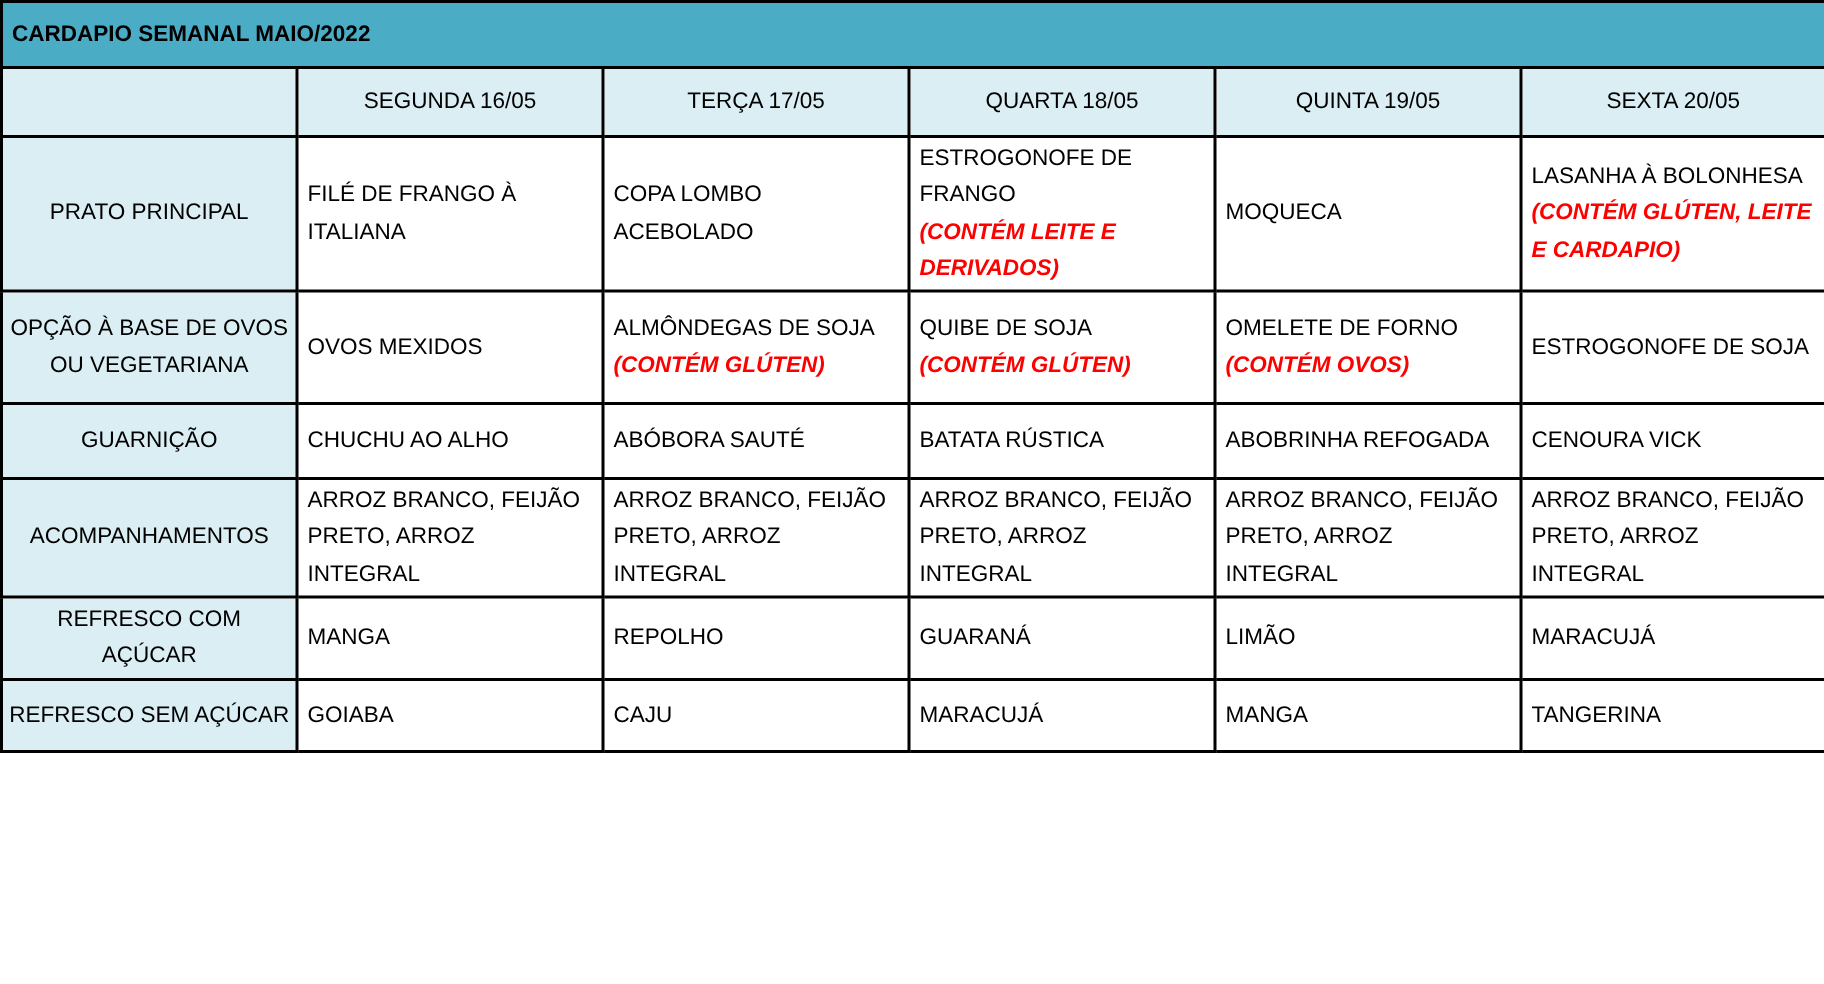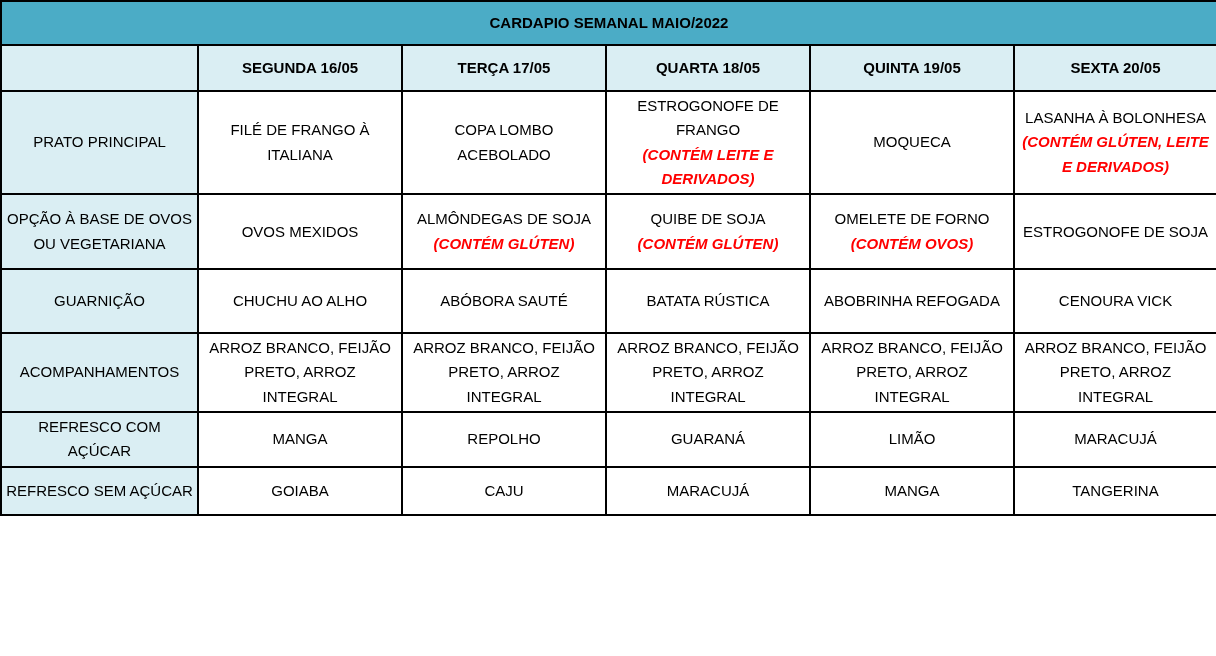--- a/index.html
+++ b/index.html
@@ -4,37 +4,36 @@
 <style>
   html, body { margin: 0; padding: 0; background: #ffffff; }
   body { font-family: "Liberation Sans", "DejaVu Sans", sans-serif; }
   table.menu {
     border-collapse: collapse;
     table-layout: fixed;
     width: 1216px;
   }
   td, th {
     border: 2px solid #000000;
-    text-align: center;
     vertical-align: middle;
     font-size: 15px;
     line-height: 1.62;
     color: #000000;
     padding: 2px 6px;
     overflow: hidden;
     word-wrap: break-word;
   }
   .title-cell {
     background: #4BACC6;
     font-weight: bold;
     font-size: 15px;
   }
   .day-header {
     background: #DAEEF3;
-    font-weight: bold;
+    font-weight: normal;
   }
   .row-label {
     background: #DAEEF3;
     font-weight: normal;
     white-space: pre-line;
     padding: 2px 4px;
   }
   .data-cell { background: #ffffff; }
   .allergen {
     display: block;
@@ -69,34 +68,34 @@
     <th class="day-header">QUINTA 19/05</th>
     <th class="day-header">SEXTA 20/05</th>
   </tr>
 
   <tr style="height:92px">
     <th class="row-label">PRATO PRINCIPAL</th>
     <td class="data-cell"><span>FILÉ DE FRANGO À ITALIANA</span></td>
     <td class="data-cell"><span>COPA LOMBO ACEBOLADO</span></td>
     <td class="data-cell"><span>ESTROGONOFE DE FRANGO</span><span class="allergen">(CONTÉM LEITE E DERIVADOS)</span></td>
     <td class="data-cell"><span>MOQUECA</span></td>
-    <td class="data-cell"><span>LASANHA À BOLONHESA</span><span class="allergen">(CONTÉM GLÚTEN, LEITE E DERIVADOS)</span></td>
+    <td class="data-cell"><span>LASANHA À BOLONHESA</span><span class="allergen">(CONTÉM GLÚTEN, LEITE E CARDAPIO)</span></td>
   </tr>
 
   <tr style="height:75px">
     <th class="row-label">OPÇÃO À BASE DE OVOS
 OU VEGETARIANA</th>
     <td class="data-cell"><span>OVOS MEXIDOS</span></td>
     <td class="data-cell"><span>ALMÔNDEGAS DE SOJA</span><span class="allergen">(CONTÉM GLÚTEN)</span></td>
     <td class="data-cell"><span>QUIBE DE SOJA</span><span class="allergen">(CONTÉM GLÚTEN)</span></td>
     <td class="data-cell"><span>OMELETE DE FORNO</span><span class="allergen">(CONTÉM OVOS)</span></td>
     <td class="data-cell"><span>ESTROGONOFE DE SOJA</span></td>
   </tr>
 
-  <tr style="height:64px">
+  <tr style="height:50px">
     <th class="row-label">GUARNIÇÃO</th>
     <td class="data-cell"><span>CHUCHU AO ALHO</span></td>
     <td class="data-cell"><span>ABÓBORA SAUTÉ</span></td>
     <td class="data-cell"><span>BATATA RÚSTICA</span></td>
     <td class="data-cell"><span>ABOBRINHA REFOGADA</span></td>
     <td class="data-cell"><span>CENOURA VICK</span></td>
   </tr>
 
   <tr style="height:62px">
     <th class="row-label">ACOMPANHAMENTOS</th>

